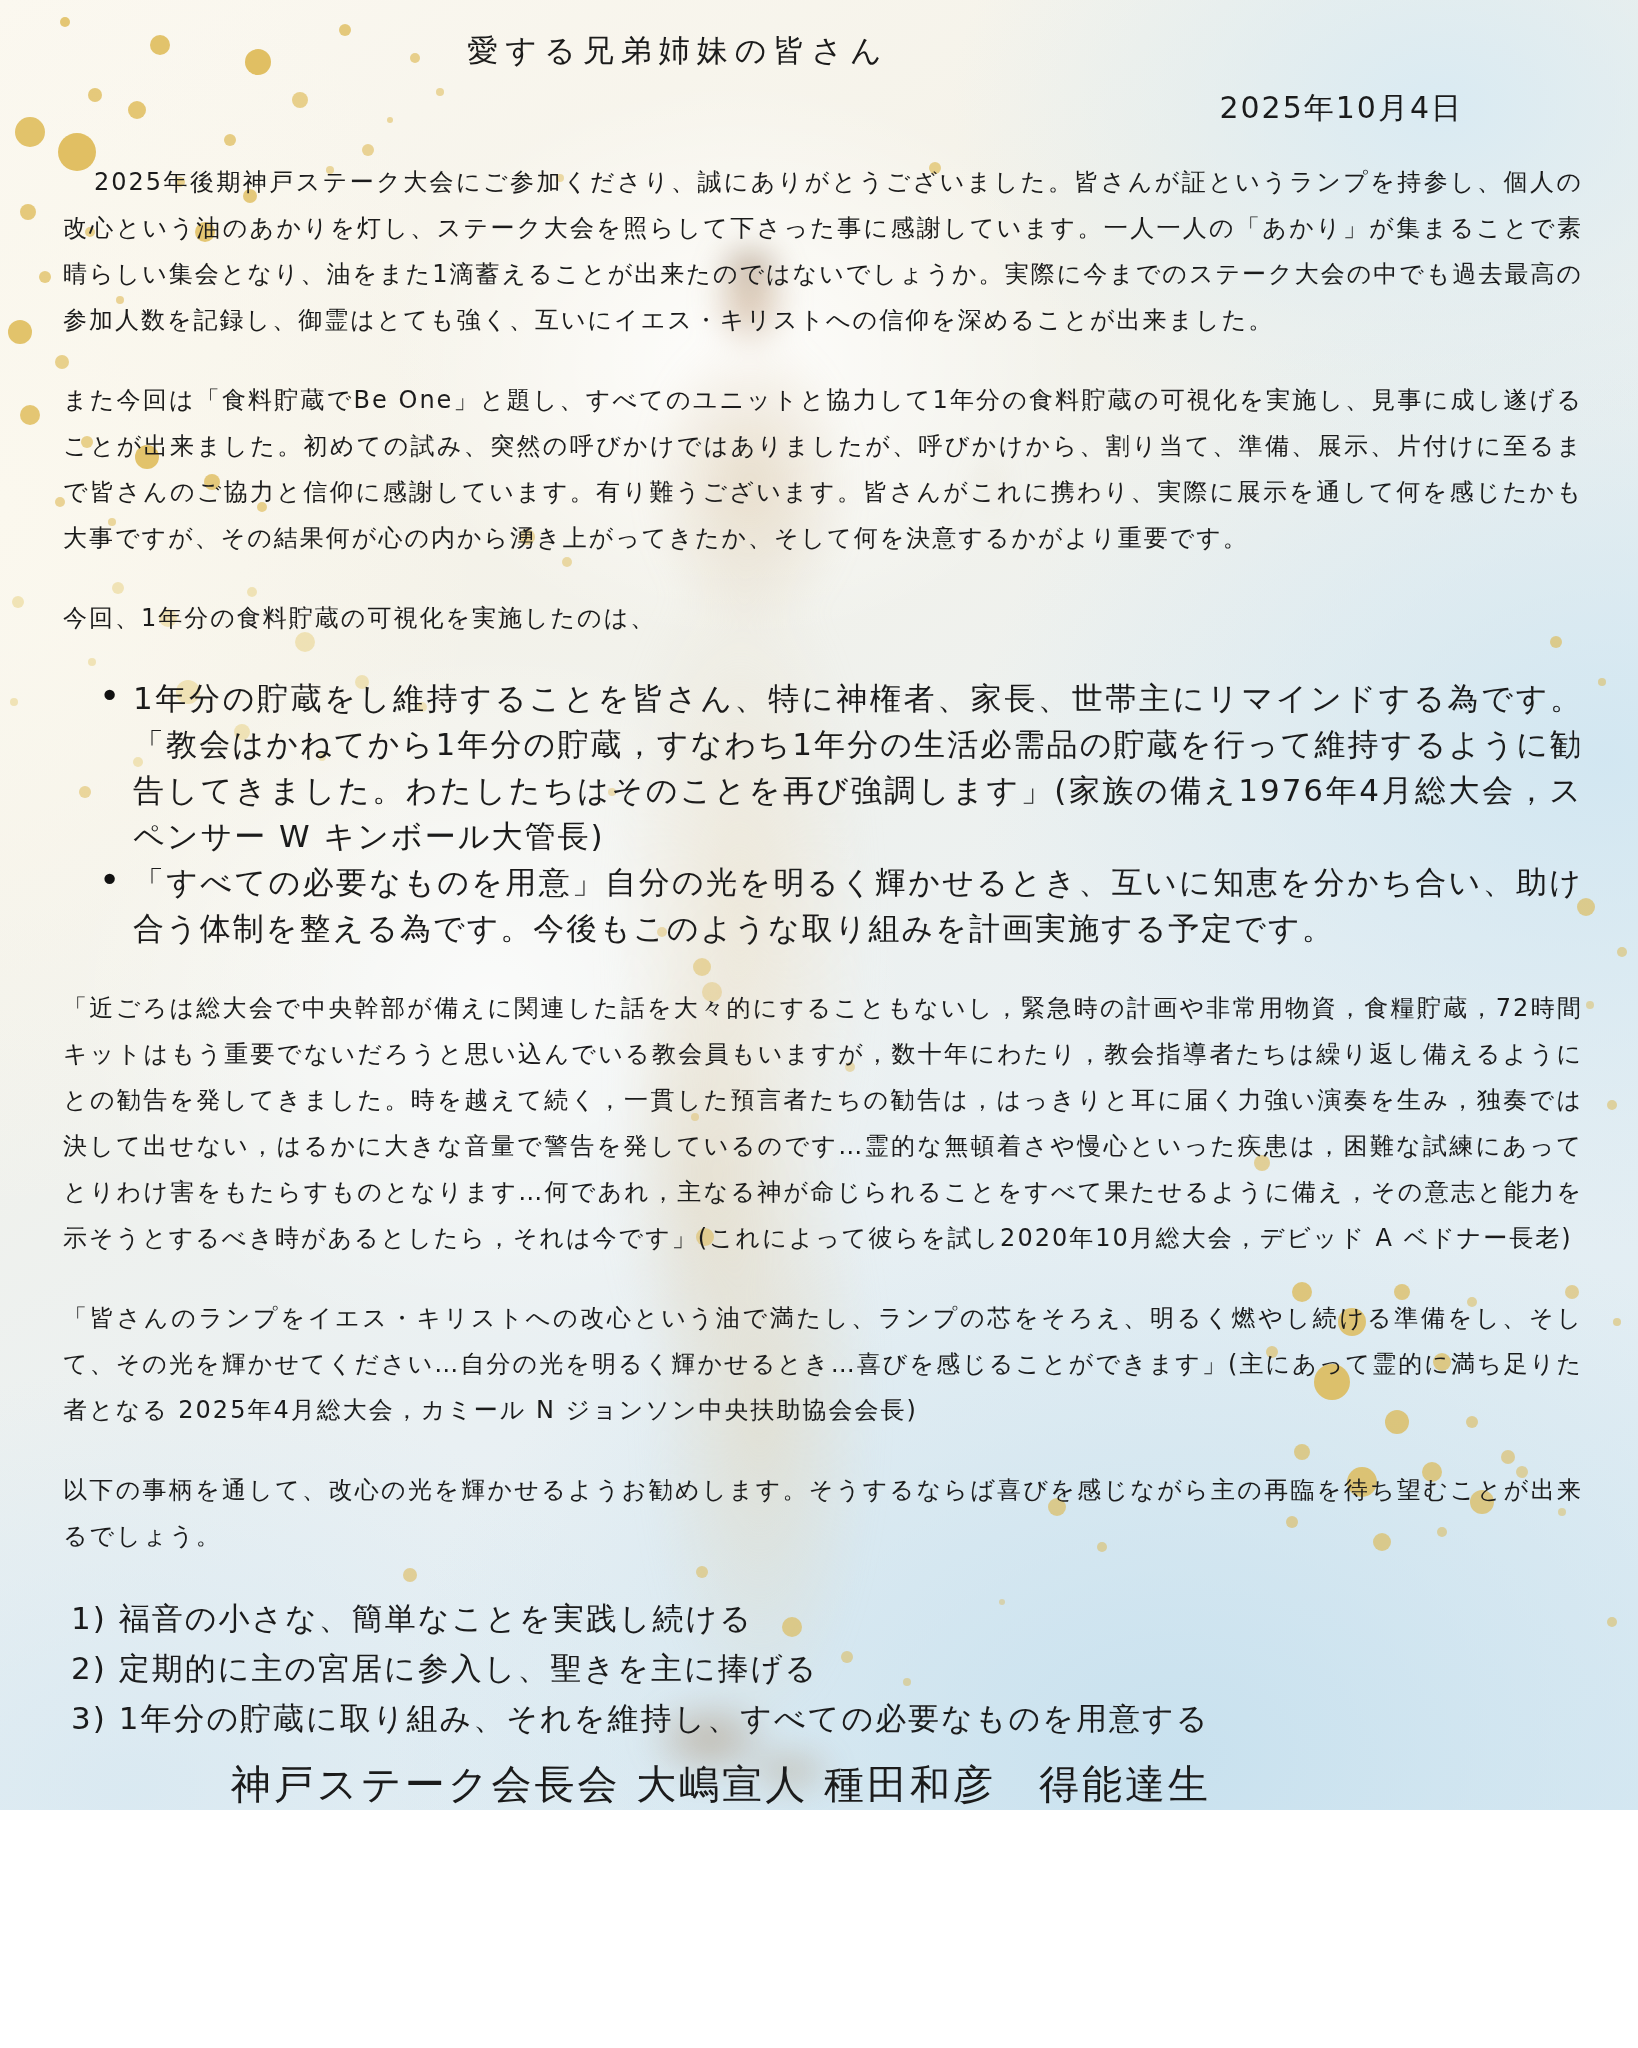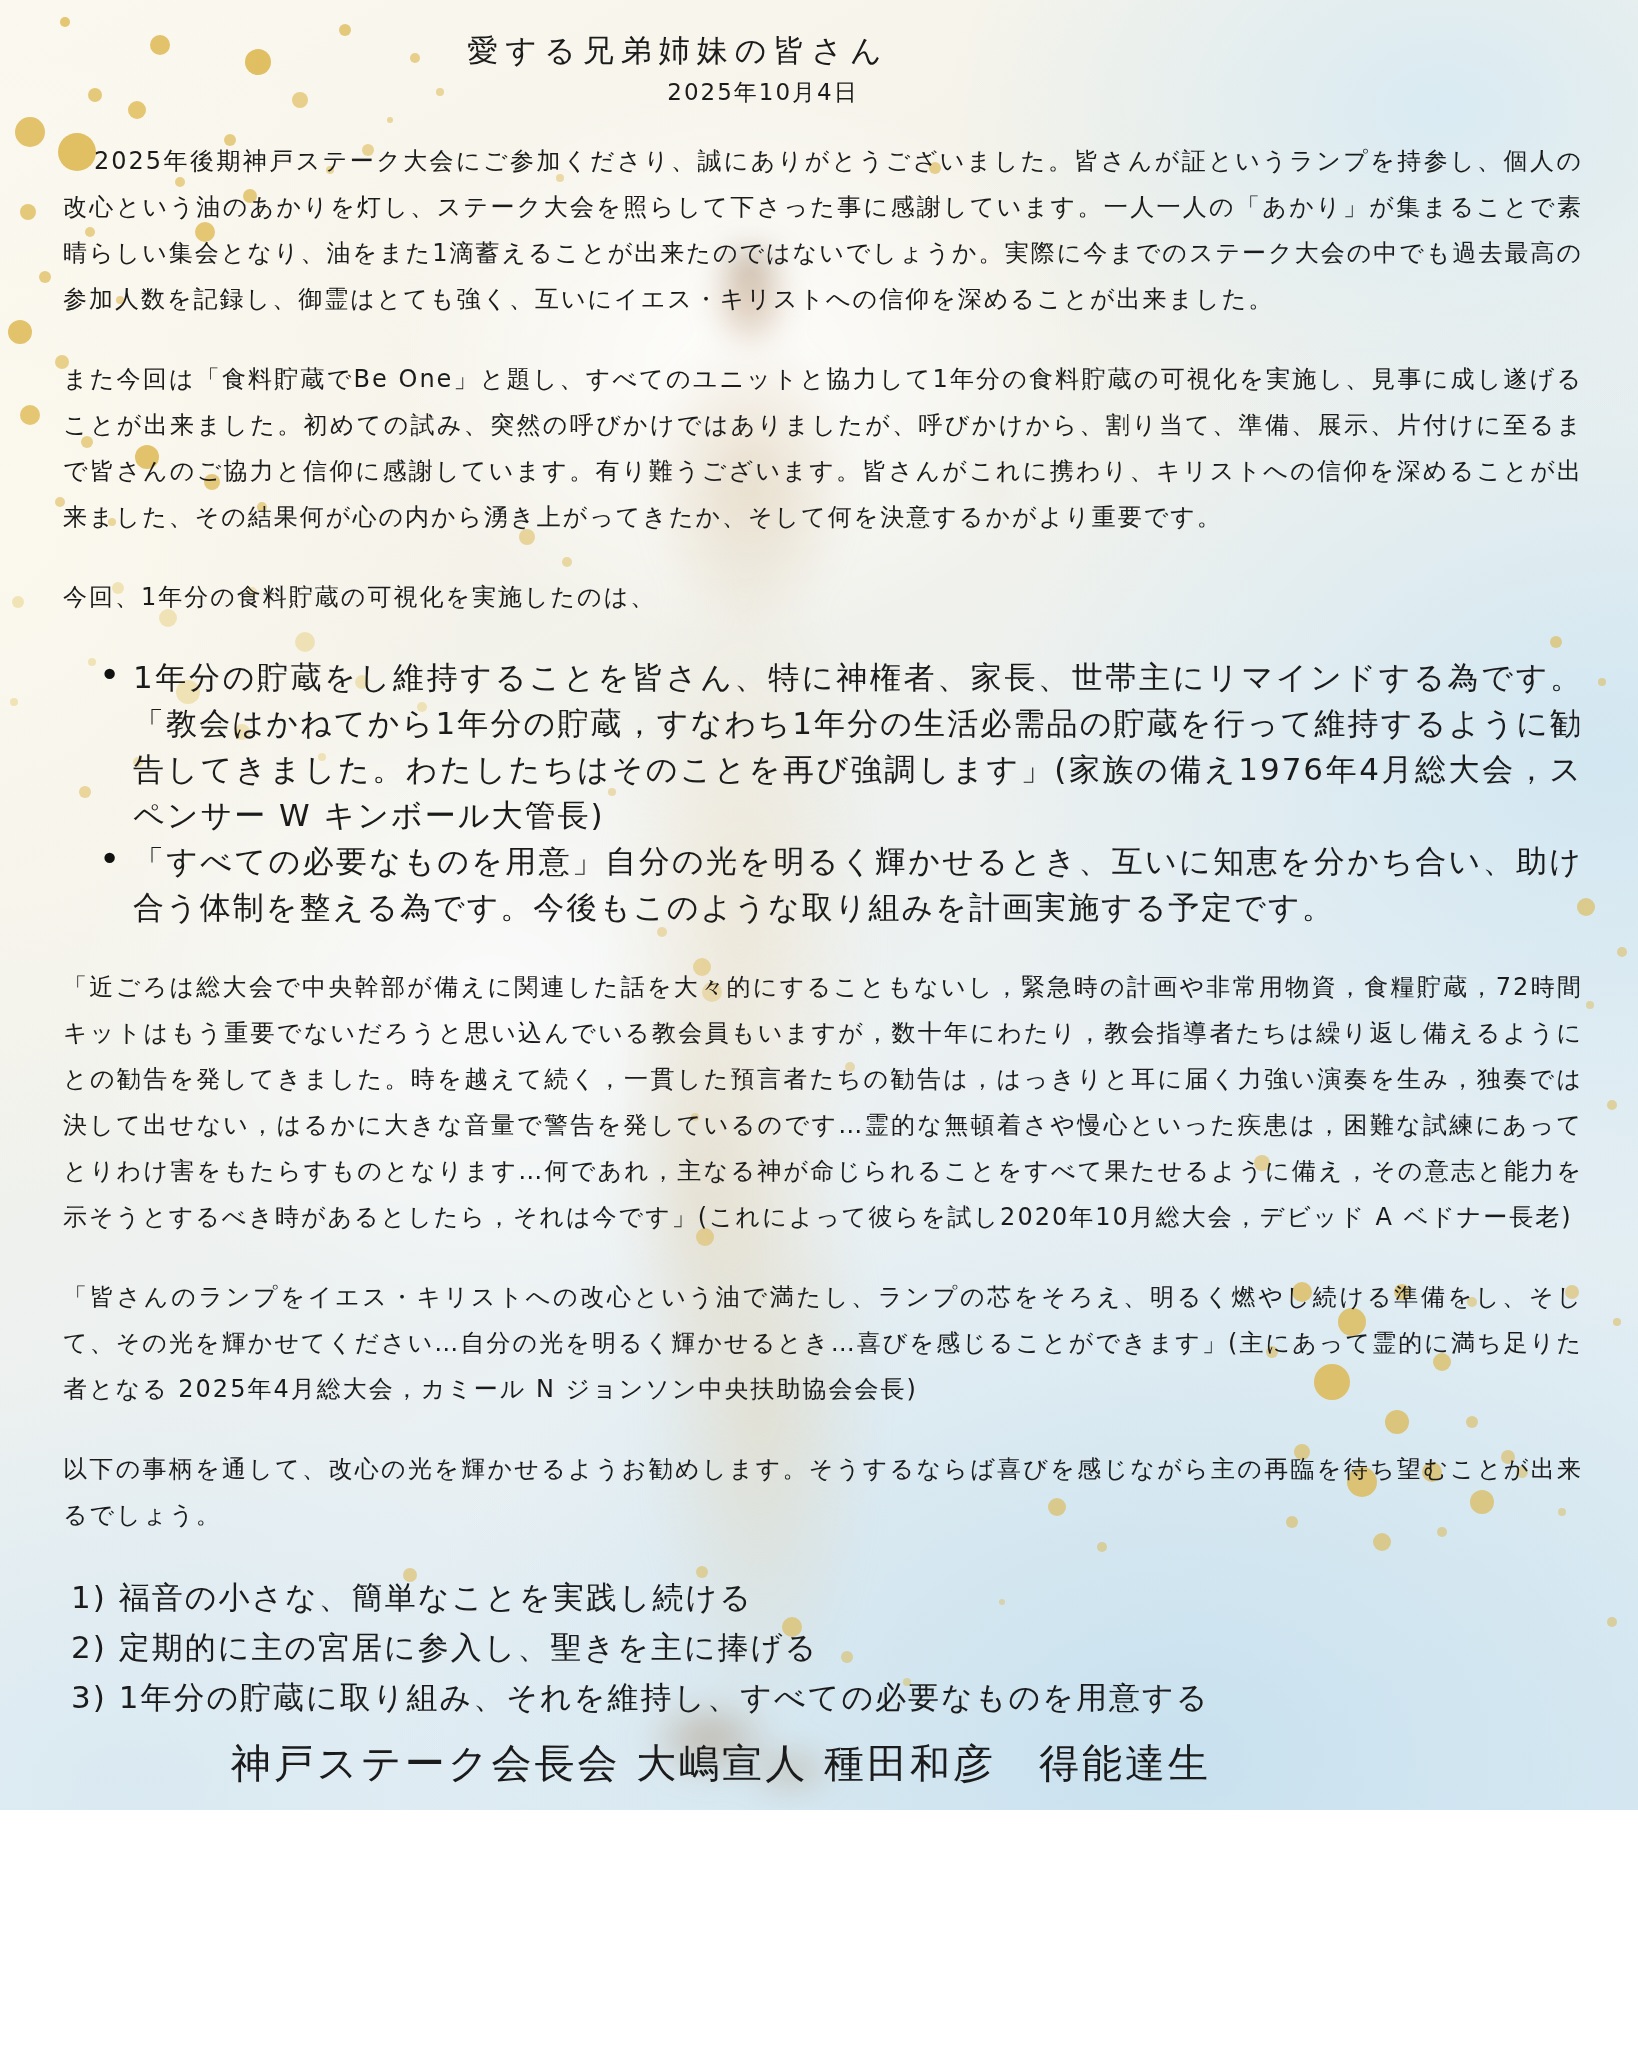--- a/index.html
+++ b/index.html
@@ -30,21 +30,21 @@
       radial-gradient(ellipse 180px 520px at 48% 44%, rgba(233,221,197,0.55), rgba(233,221,197,0) 72%),
       radial-gradient(ellipse 160px 460px at 52% 74%, rgba(226,211,181,0.5), rgba(226,211,181,0) 72%),
       radial-gradient(ellipse 120px 300px at 40% 60%, rgba(214,196,160,0.35), rgba(214,196,160,0) 72%),
       radial-gradient(ellipse 95px 62px at 42% 95.5%, rgba(152,112,72,0.42), rgba(152,112,72,0) 70%),
       radial-gradient(ellipse 70px 40px at 58% 97.5%, rgba(160,120,78,0.35), rgba(160,120,78,0) 70%);
     filter: blur(14px);
   }
   .splatter { position:absolute; left:0; top:0; pointer-events:none; }
   .content { position:absolute; left:63px; top:30px; width:1520px; }
   .title { font-size:31px; letter-spacing:7px; text-align:center; transform:translateX(-145px); }
-  .date  { font-size:23px; letter-spacing:2px; text-align:center; padding-right:120px; margin-top:5px; }
+  .date  { font-size:30px; letter-spacing:2px; text-align:right; padding-right:120px; margin-top:16px; }
   .content p {
     font-size:24px; line-height:46px; letter-spacing:2px;
     text-align:justify; margin:0 0 34px 0;
   }
   p.first { margin-top:30px; text-indent:31px; }
   ul.bullets { list-style:none; margin:0 0 34px 0; padding:0; }
   ul.bullets li {
     position:relative; padding-left:70px;
     font-size:31px; line-height:46px; letter-spacing:2px; text-align:justify;
   }
@@ -173,21 +173,21 @@
     </g>
     <circle cx="1140" cy="1908" r="20" fill="none" stroke="#e0c468" stroke-width="3" opacity=".5"></circle>
   </svg>
 
   <div class="content">
     <div class="title">愛する兄弟姉妹の皆さん</div>
     <div class="date">2025年10月4日</div>
 
     <p class="first">2025年後期神戸ステーク大会にご参加くださり、誠にありがとうございました。皆さんが証というランプを持参し、個人の改心という油のあかりを灯し、ステーク大会を照らして下さった事に感謝しています。一人一人の「あかり」が集まることで素晴らしい集会となり、油をまた1滴蓄えることが出来たのではないでしょうか。実際に今までのステーク大会の中でも過去最高の参加人数を記録し、御霊はとても強く、互いにイエス・キリストへの信仰を深めることが出来ました。</p>
 
-    <p>また今回は「食料貯蔵でBe One」と題し、すべてのユニットと協力して1年分の食料貯蔵の可視化を実施し、見事に成し遂げることが出来ました。初めての試み、突然の呼びかけではありましたが、呼びかけから、割り当て、準備、展示、片付けに至るまで皆さんのご協力と信仰に感謝しています。有り難うございます。皆さんがこれに携わり、キリストへの信仰を深めることが出来ました、その結果何が心の内から湧き上がってきたか、そして何を決意するかがより重要です。</p>
+    <p>また今回は「食料貯蔵でBe One」と題し、すべてのユニットと協力して1年分の食料貯蔵の可視化を実施し、見事に成し遂げることが出来ました。初めての試み、突然の呼びかけではありましたが、呼びかけから、割り当て、準備、展示、片付けに至るまで皆さんのご協力と信仰に感謝しています。有り難うございます。皆さんがこれに携わり、実際に展示を通して何を感じたかも大事ですが、その結果何が心の内から湧き上がってきたか、そして何を決意するかがより重要です。</p>
 
     <p>今回、1年分の食料貯蔵の可視化を実施したのは、</p>
 
     <ul class="bullets">
       <li>1年分の貯蔵をし維持することを皆さん、特に神権者、家長、世帯主にリマインドする為です。「教会はかねてから1年分の貯蔵，すなわち1年分の生活必需品の貯蔵を行って維持するように勧告してきました。わたしたちはそのことを再び強調します」(家族の備え1976年4月総大会，スペンサー W キンボール大管長)</li>
       <li>「すべての必要なものを用意」自分の光を明るく輝かせるとき、互いに知恵を分かち合い、助け合う体制を整える為です。今後もこのような取り組みを計画実施する予定です。</li>
     </ul>
 
     <p>「近ごろは総大会で中央幹部が備えに関連した話を大々的にすることもないし，緊急時の計画や非常用物資，食糧貯蔵，72時間キットはもう重要でないだろうと思い込んでいる教会員もいますが，数十年にわたり，教会指導者たちは繰り返し備えるようにとの勧告を発してきました。時を越えて続く，一貫した預言者たちの勧告は，はっきりと耳に届く力強い演奏を生み，独奏では決して出せない，はるかに大きな音量で警告を発しているのです…霊的な無頓着さや慢心といった疾患は，困難な試練にあってとりわけ害をもたらすものとなります…何であれ，主なる神が命じられることをすべて果たせるように備え，その意志と能力を示そうとするべき時があるとしたら，それは今です」(これによって彼らを試し2020年10月総大会，デビッド A ベドナー長老)</p>
 

